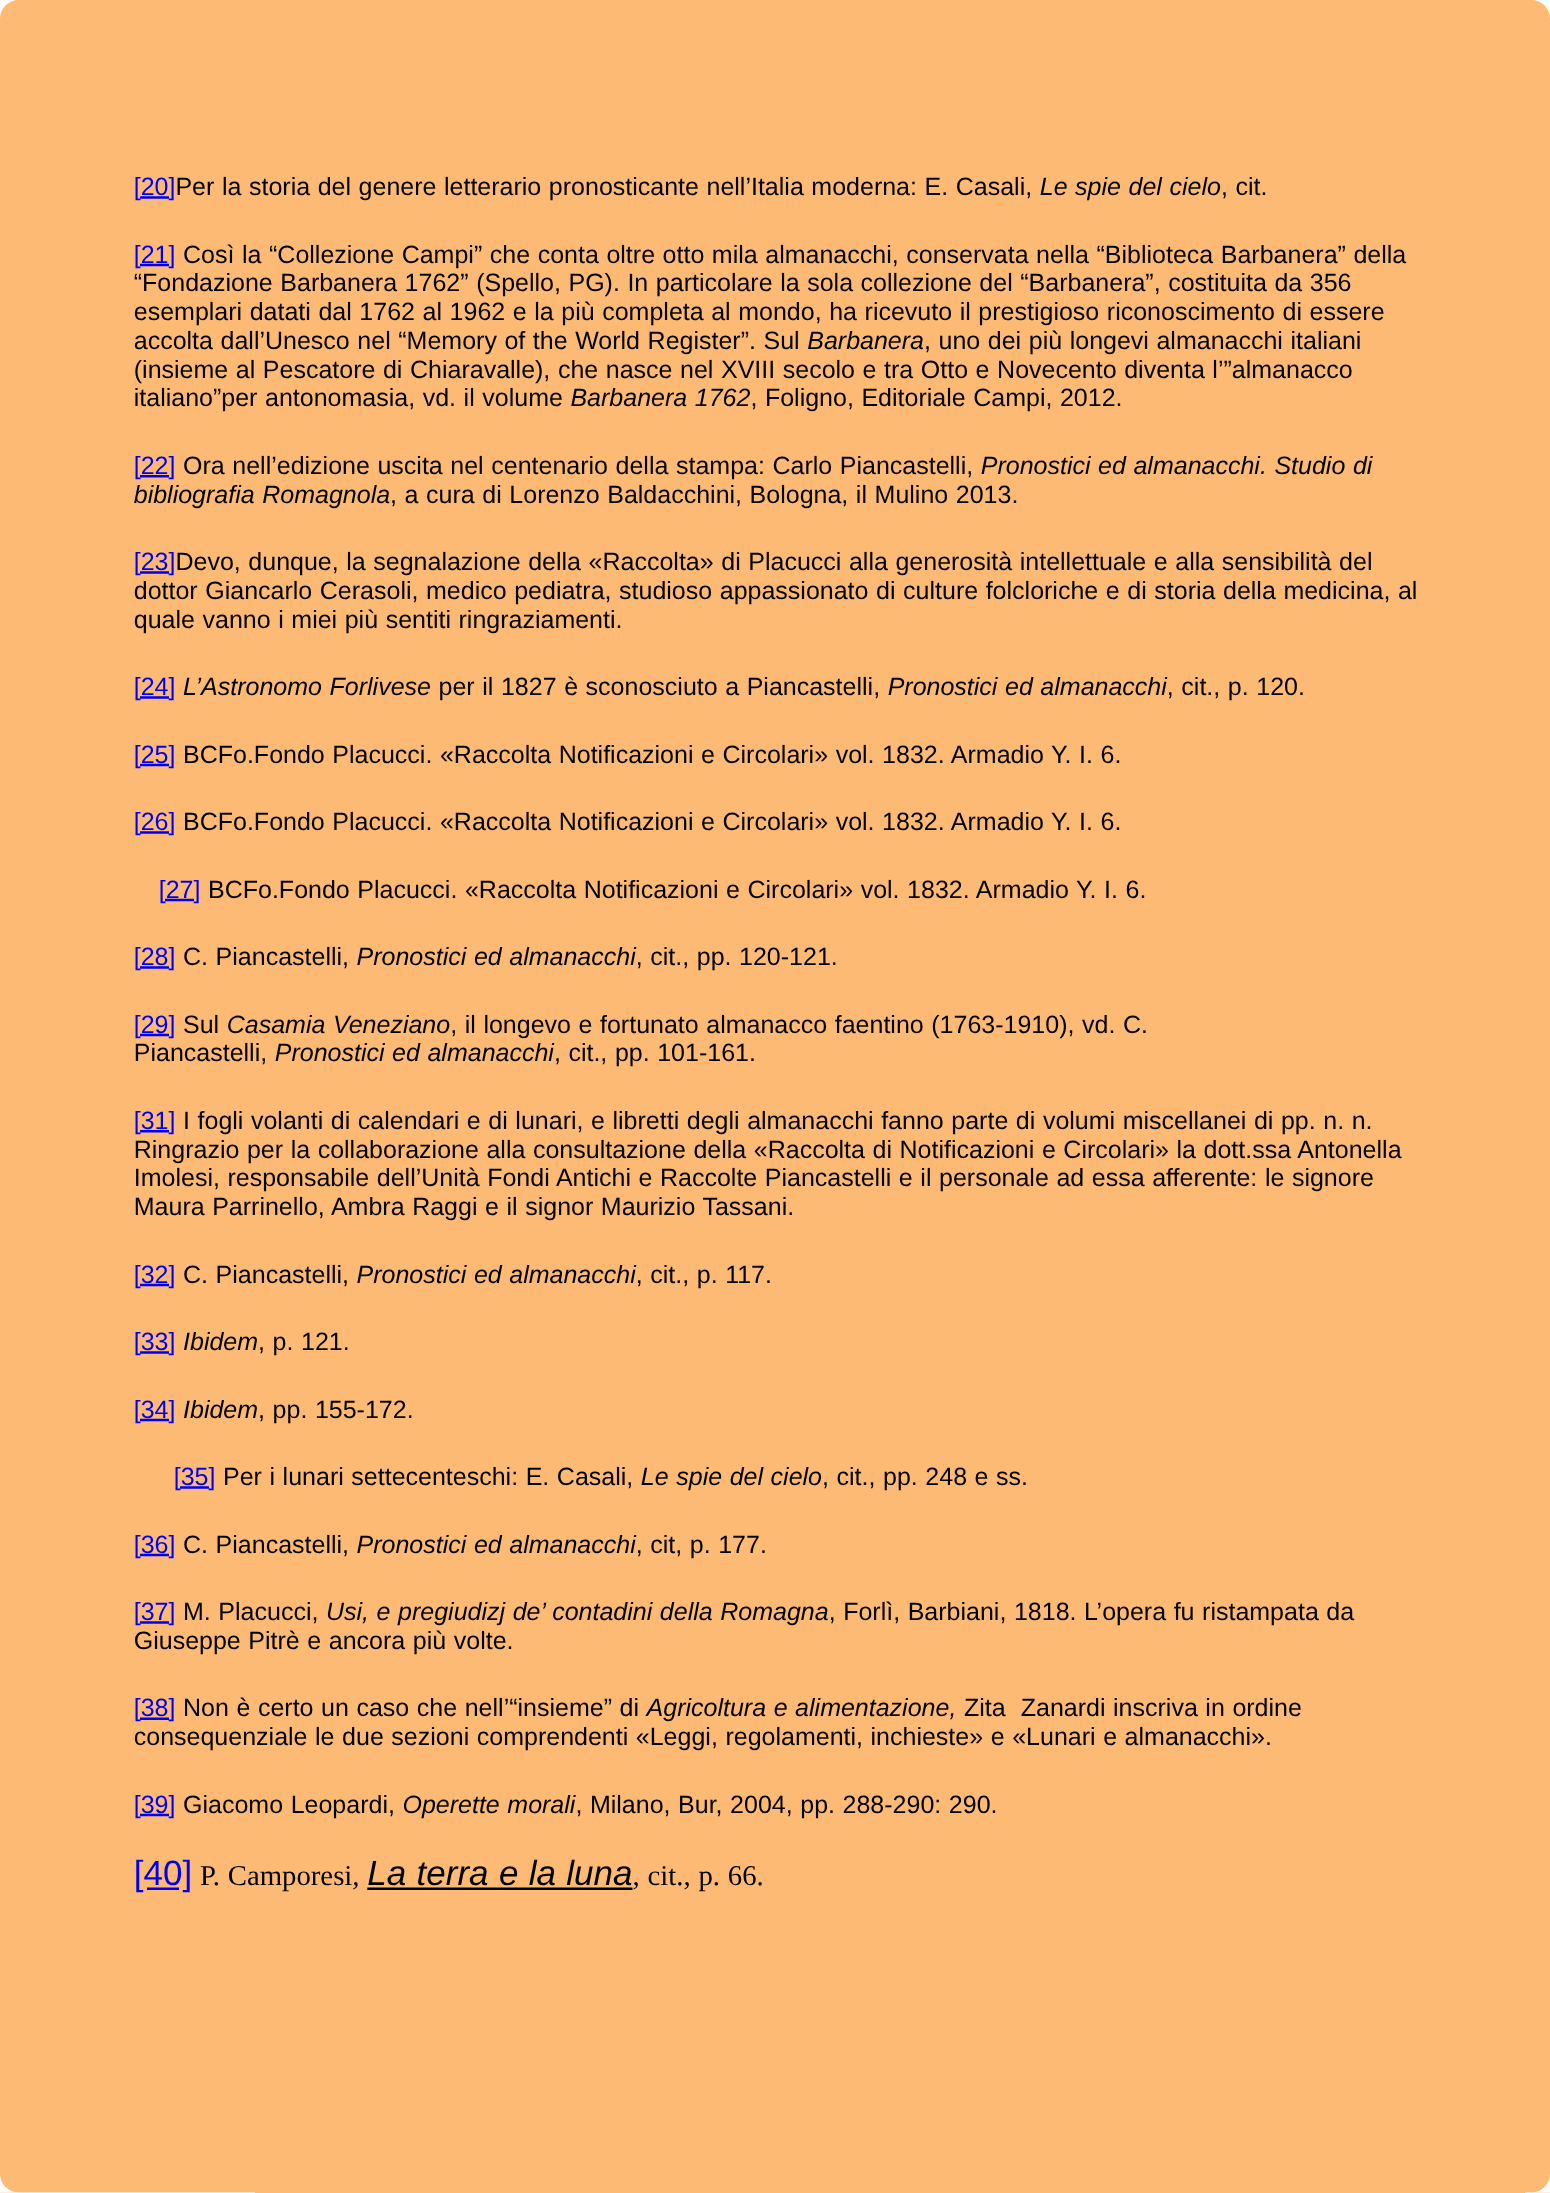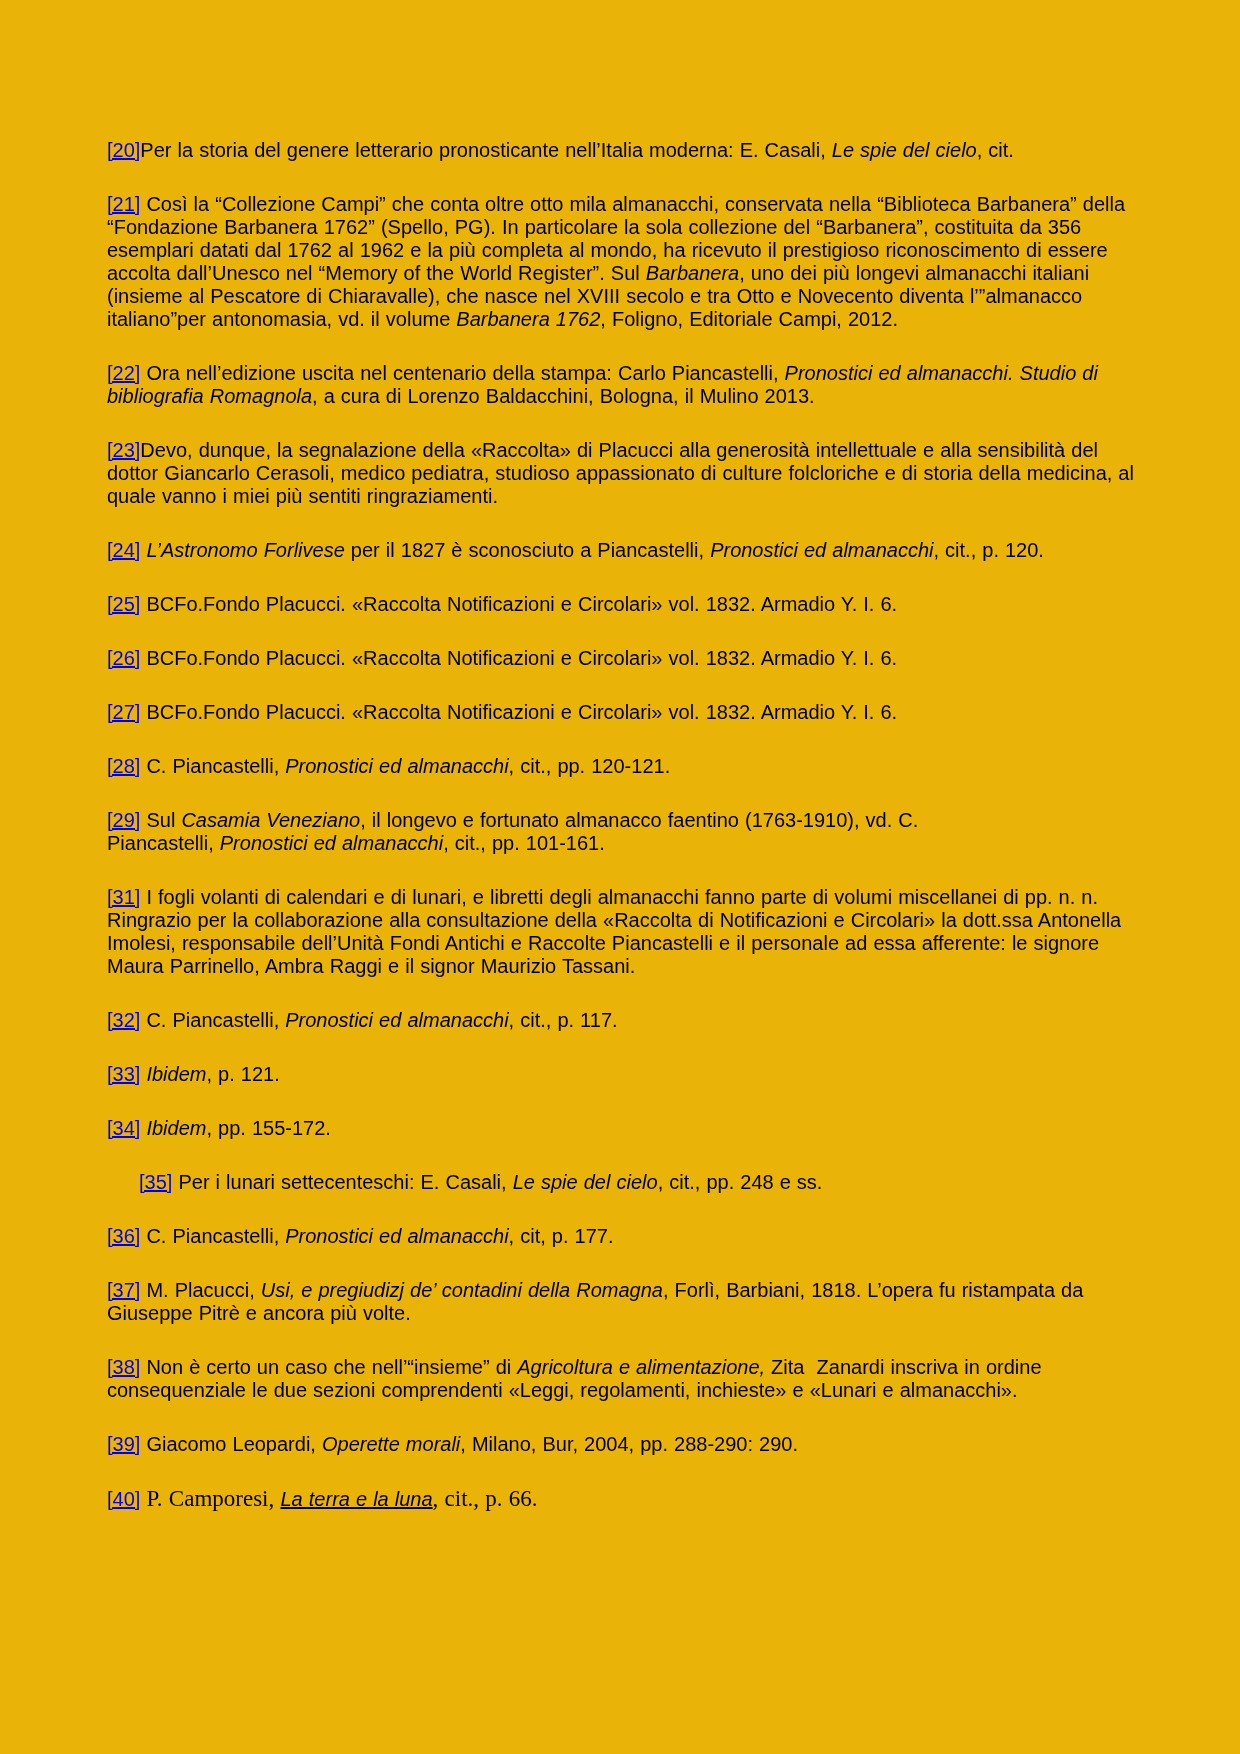--- a/index.html
+++ b/index.html
@@ -4,24 +4,25 @@
 <style>
   html, body {
     margin: 0;
     padding: 0;
     background: #ffffff;
   }
   .page {
     position: relative;
     width: 1240px;
     height: 1754px;
-    background: #eab308;
+    background: #fdba74;
     box-sizing: border-box;
     padding: 139px 103px 12px 107px;
     overflow: hidden;
+    border-radius: 15px;
   }
   .fn {
     font-family: "Liberation Sans", sans-serif;
     font-size: 20px;
     line-height: 23px;
     color: #000000;
     margin: 0 0 31px 0;
     white-space: pre-wrap;
     word-spacing: 0.5px;
   }
@@ -34,37 +35,37 @@
     font-style: italic;
   }
   
   .fn.fn-serif {
     font-family: "Liberation Serif", serif;
     font-size: 23px;
   }
   .fn.fn-serif span.i,
   .fn.fn-serif a.fn-link {
     font-family: "Liberation Sans", sans-serif;
-    font-size: 20px;
+    font-size: 28px;
     text-decoration: underline;
   }
 </style>
 </head>
 <body style="background: rgb(255, 255, 255);">
 
 <div class="page">
   <div>
       <p class="fn" style="color: rgb(0, 0, 0);"><a href="#" class="fn-link" style="color: rgb(0, 0, 238);">[20]</a><span class="r">Per la storia del genere letterario pronosticante nell’Italia moderna: E. Casali, </span><span class="i">Le spie del cielo</span><span class="r">, cit.</span></p>
       <p class="fn" style="color: rgb(0, 0, 0);"><a href="#" class="fn-link" style="color: rgb(0, 0, 238);">[21]</a><span class="r"> Così la “Collezione Campi” che conta oltre otto mila almanacchi, conservata nella “Biblioteca Barbanera” della  “Fondazione Barbanera 1762” (Spello, PG). In particolare la sola collezione del “Barbanera”, costituita da 356 esemplari datati dal 1762 al 1962 e la più completa al mondo, ha ricevuto il prestigioso riconoscimento di essere accolta dall’Unesco nel “Memory of the World Register”. Sul </span><span class="i">Barbanera</span><span class="r">, uno dei più longevi almanacchi italiani (insieme al Pescatore di Chiaravalle), che nasce nel XVIII secolo e tra Otto e Novecento diventa l’”almanacco italiano”per antonomasia, vd. il volume </span><span class="i">Barbanera 1762</span><span class="r">, Foligno, Editoriale Campi, 2012.</span></p>
       <p class="fn" style="color: rgb(0, 0, 0);"><a href="#" class="fn-link" style="color: rgb(0, 0, 238);">[22]</a><span class="r"> Ora nell’edizione uscita nel centenario della stampa: Carlo Piancastelli, </span><span class="i">Pronostici ed almanacchi. Studio di bibliografia Romagnola</span><span class="r">, a cura di Lorenzo Baldacchini, Bologna, il Mulino 2013.</span></p>
       <p class="fn" style="color: rgb(0, 0, 0);"><a href="#" class="fn-link" style="color: rgb(0, 0, 238);">[23]</a><span class="r">Devo, dunque, la segnalazione della «Raccolta» di Placucci alla generosità intellettuale e alla sensibilità del dottor Giancarlo Cerasoli, medico pediatra, studioso appassionato di culture folcloriche e di storia della medicina, al quale vanno i miei più sentiti ringraziamenti.</span></p>
       <p class="fn" style="color: rgb(0, 0, 0);"><a href="#" class="fn-link" style="color: rgb(0, 0, 238);">[24]</a><span class="r"> </span><span class="i">L’Astronomo Forlivese</span><span class="r"> per il 1827 è sconosciuto a Piancastelli, </span><span class="i">Pronostici ed almanacchi</span><span class="r">, cit., p. 120.</span></p>
       <p class="fn" style="color: rgb(0, 0, 0);"><a href="#" class="fn-link" style="color: rgb(0, 0, 238);">[25]</a><span class="r"> BCFo.Fondo Placucci. «Raccolta Notificazioni e Circolari» vol. 1832. Armadio Y. I. 6.</span></p>
       <p class="fn" style="color: rgb(0, 0, 0);"><a href="#" class="fn-link" style="color: rgb(0, 0, 238);">[26]</a><span class="r"> BCFo.Fondo Placucci. «Raccolta Notificazioni e Circolari» vol. 1832. Armadio Y. I. 6.</span></p>
-      <p class="fn" style="color: rgb(0, 0, 0);"><a href="#" class="fn-link" style="color: rgb(0, 0, 238);">[27]</a><span class="r"> BCFo.Fondo Placucci. «Raccolta Notificazioni e Circolari» vol. 1832. Armadio Y. I. 6.</span></p>
+      <p class="fn" style="color: rgb(0, 0, 0);"><a href="#" class="fn-link" style="color: rgb(0, 0, 238); margin-left: 20px;">[27]</a><span class="r"> BCFo.Fondo Placucci. «Raccolta Notificazioni e Circolari» vol. 1832. Armadio Y. I. 6.</span></p>
       <p class="fn" style="color: rgb(0, 0, 0);"><a href="#" class="fn-link" style="color: rgb(0, 0, 238); text-align: right;">[28]</a><span class="r"> C. Piancastelli, </span><span class="i">Pronostici ed almanacchi</span><span class="r">, cit., pp. 120-121.</span></p>
       <p class="fn" style="color: rgb(0, 0, 0);"><a href="#" class="fn-link" style="color: rgb(0, 0, 238);">[29]</a><span class="r"> Sul </span><span class="i">Casamia Veneziano</span><span class="r">, il longevo e fortunato almanacco faentino (1763-1910), vd. C.
 Piancastelli, </span><span class="i">Pronostici ed almanacchi</span><span class="r">, cit., pp. 101-161.</span></p>
       <p class="fn" style="color: rgb(0, 0, 0);"><a href="#" class="fn-link" style="color: rgb(0, 0, 238);">[31]</a><span class="r"> I fogli volanti di calendari e di lunari, e libretti degli almanacchi fanno parte di volumi miscellanei di pp. n. n. Ringrazio per la collaborazione alla consultazione della «Raccolta di Notificazioni e Circolari» la dott.ssa Antonella Imolesi, responsabile dell’Unità Fondi Antichi e Raccolte Piancastelli e il personale ad essa afferente: le signore Maura Parrinello, Ambra Raggi e il signor Maurizio Tassani.</span></p>
       <p class="fn" style="color: rgb(0, 0, 0);"><a href="#" class="fn-link" style="color: rgb(0, 0, 238);">[32]</a><span class="r"> C. Piancastelli, </span><span class="i">Pronostici ed almanacchi</span><span class="r">, cit., p. 117.</span></p>
       <p class="fn" style="color: rgb(0, 0, 0);"><a href="#" class="fn-link" style="color: rgb(0, 0, 238);">[33]</a><span class="r"> </span><span class="i">Ibidem</span><span class="r">, p. 121.</span></p>
       <p class="fn" style="color: rgb(0, 0, 0);"><a href="#" class="fn-link" style="color: rgb(0, 0, 238);">[34]</a><span class="r"> </span><span class="i">Ibidem</span><span class="r">, pp. 155-172.</span></p>
       <p class="fn" style="color: rgb(0, 0, 0);"><a href="#" class="fn-link" style="color: rgb(0, 0, 238); margin-left: 32px;">[35]</a><span class="r"> Per i lunari settecenteschi: E. Casali, </span><span class="i">Le spie del cielo</span><span class="r">, cit., pp. 248 e ss.</span></p>
       <p class="fn" style="color: rgb(0, 0, 0);"><a href="#" class="fn-link" style="color: rgb(0, 0, 238);">[36]</a><span class="r"> C. Piancastelli, </span><span class="i">Pronostici ed almanacchi</span><span class="r">, cit, p. 177.</span></p>
       <p class="fn" style="color: rgb(0, 0, 0);"><a href="#" class="fn-link" style="color: rgb(0, 0, 238);">[37]</a><span class="r"> M. Placucci, </span><span class="i">Usi, e pregiudizj de’ contadini della Romagna</span><span class="r">, Forlì, Barbiani, 1818. L’opera fu ristampata da Giuseppe Pitrè e ancora più volte.</span></p>

